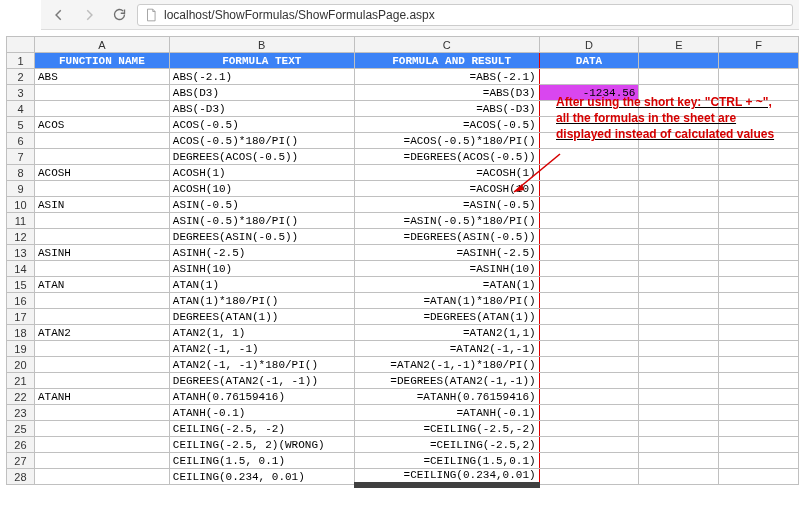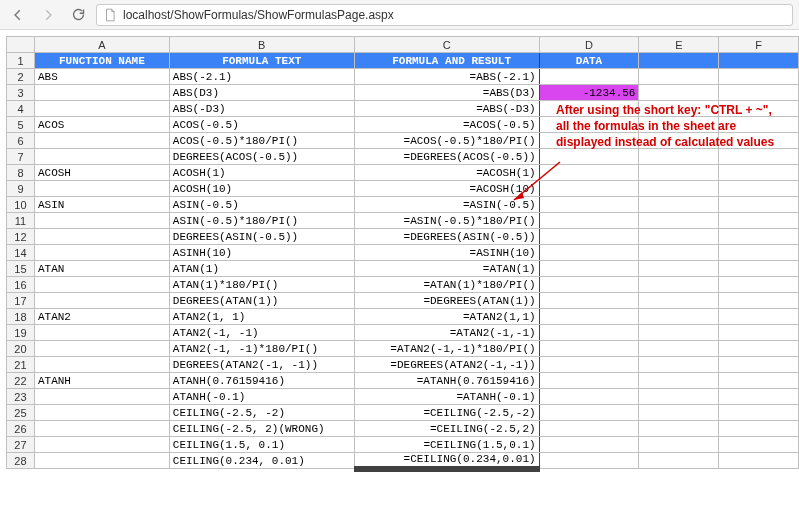--- a/index.html
+++ b/index.html
@@ -1,17 +1,17 @@
 <!DOCTYPE html>
 <html><head>
 <meta charset="utf-8">
 <style>
   * { box-sizing: border-box; }
   html, body { margin: 0; padding: 0; font-family: Arial, sans-serif; font-size: 12px; background: #fff; width: 799px; height: 517px; overflow: hidden; }
-  .toolbar { height: 30px; display: flex; align-items: center; padding: 0 6px; background: #f5f5f5; border-bottom: 1px solid #dcdcdc; gap: 6px; }
+  .toolbar { height: 30px; display: flex; align-items: center; padding: 0 6px; background: #f5f5f5; border-bottom: 1px solid #dcdcdc; gap: 6px; margin-left: 41px; }
   .tbtn { width: 24px; height: 24px; display: flex; align-items: center; justify-content: center; border-radius: 3px; color: #5f5f5f; }
   .urlbox { flex: 1; height: 22px; border: 1px solid #ccc; border-radius: 3px; background: #fff; display: flex; align-items: center; padding: 0 6px; font-size: 12px; color: #333; overflow: hidden; }
   .urlbox .file-icon { width: 14px; height: 14px; margin-right: 6px; }
   .sheet-wrap { position: relative; width: 799px; height: 487px; overflow: hidden; padding: 6px 0 0 6px; }
   table.sheet { border-collapse: collapse; table-layout: fixed; }
   table.sheet th, table.sheet td { border: 1px solid #c0c0c0; height: 16px; padding: 0 3px; overflow: hidden; white-space: nowrap; font-size: 11px; }
   table.sheet th { background: #f3f3f3; font-weight: normal; color: #333; text-align: center; }
   .corner { width: 28px; }
   col.rh { width: 28px; }
   col.cA { width: 135px; }
@@ -27,21 +27,21 @@
   td.colB { text-align: left; }
   td.colC { text-align: right; }
   td.colD { text-align: right; }
   
   .redC td.colC { border-left: 1px solid #d00; border-right: 1px solid #d00; padding-left: 13px; }
   tr.hdr td.colC { border-top: 1px solid #d00; }
   tr.lastrow td.colC { border-bottom: 6px solid #404040; }
   
   td.hiliteD { background: #d946ef; }
   
-  .annot { position: absolute; left: 556px; top: 72px; width: 220px; pointer-events: none; }
+  .annot { position: absolute; left: 556px; top: 64px; width: 220px; pointer-events: none; text-decoration: underline; }
   .annot svg { position: absolute; left: -48px; top: 56px; }
   .annot-text { color: #d60000; font-size: 12px; line-height: 16px; font-weight: bold; font-family: Arial, sans-serif; }
 </style>
 </head>
 <body>
 
 <div class="toolbar">
   <div class="tbtn">
     <svg width="14" height="14" viewBox="0 0 24 24">
         <path fill="none" stroke="#7a7a7a" stroke-width="2.5" d="M15 4l-8 8 8 8"></path>
@@ -191,20 +191,29 @@
         <tr>
           <td class="rowhead">12</td>
           <td class="data colA"></td>
           <td class="data colB">DEGREES(ASIN(-0.5))</td>
           <td class="data colC">=DEGREES(ASIN(-0.5))</td>
           <td class="data colD"></td>
           <td class="data colE"></td>
           <td class="data colF"></td>
         </tr>
         <tr>
+          <td class="rowhead">13</td>
+          <td class="data colA">ASINH</td>
+          <td class="data colB">ASINH(-2.5)</td>
+          <td class="data colC">=ASINH(-2.5)</td>
+          <td class="data colD"></td>
+          <td class="data colE"></td>
+          <td class="data colF"></td>
+        </tr>
+        <tr>
           <td class="rowhead">14</td>
           <td class="data colA"></td>
           <td class="data colB">ASINH(10)</td>
           <td class="data colC">=ASINH(10)</td>
           <td class="data colD"></td>
           <td class="data colE"></td>
           <td class="data colF"></td>
         </tr>
         <tr>
           <td class="rowhead">15</td>

